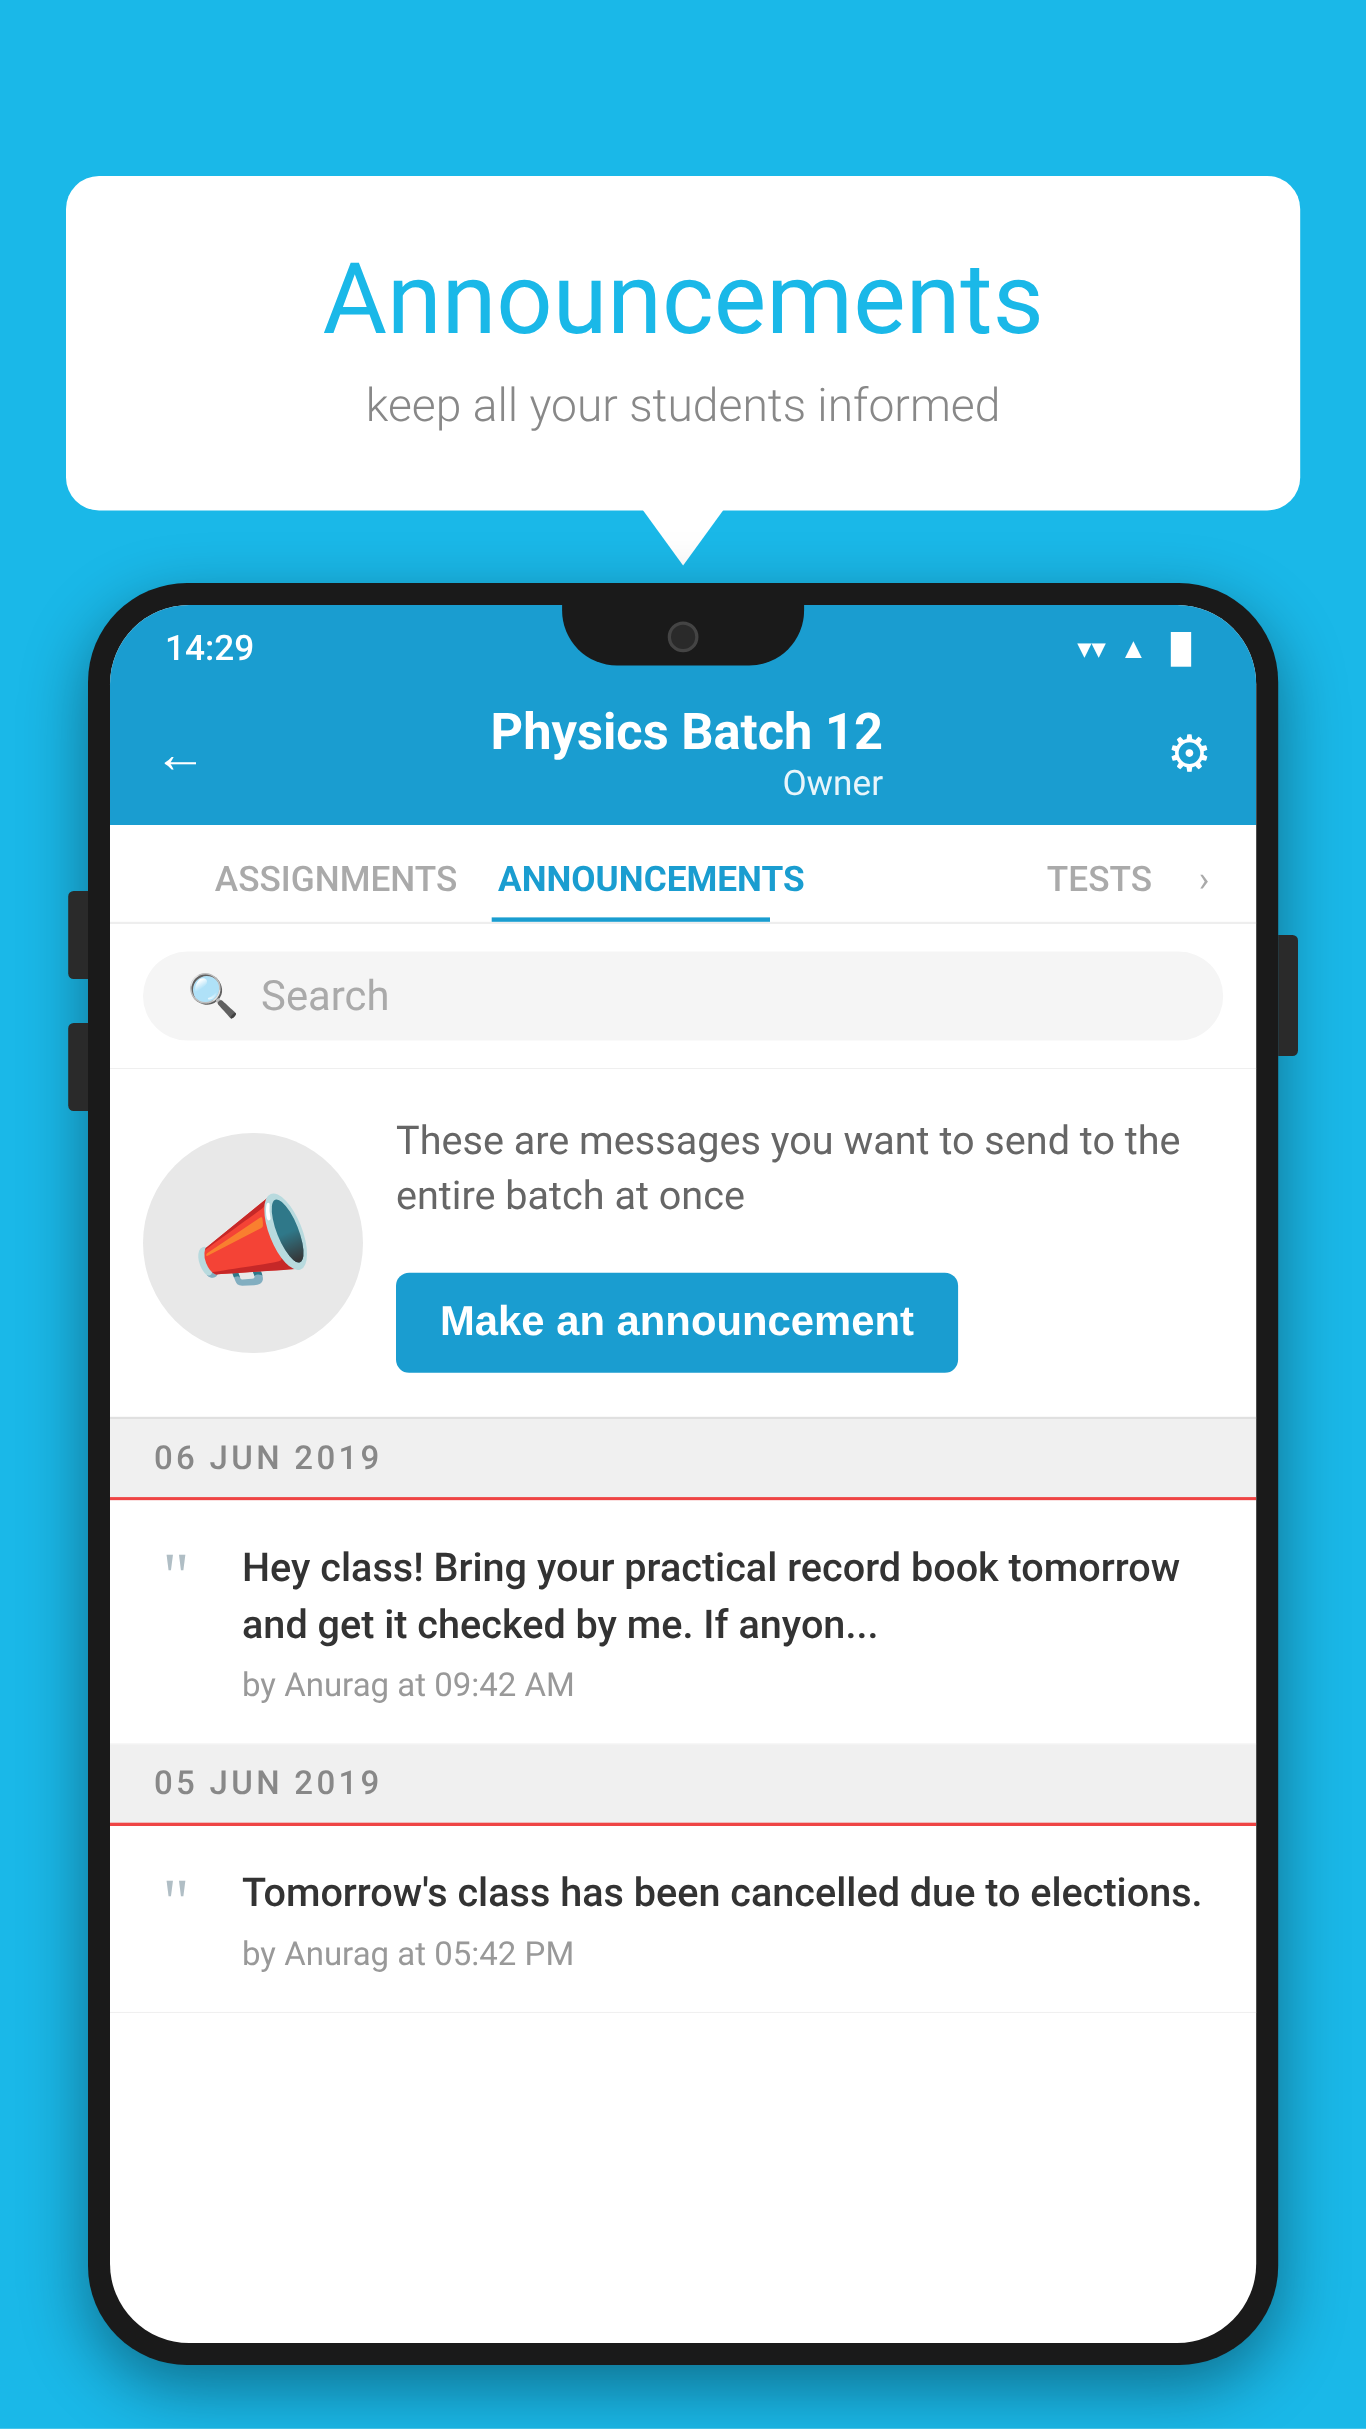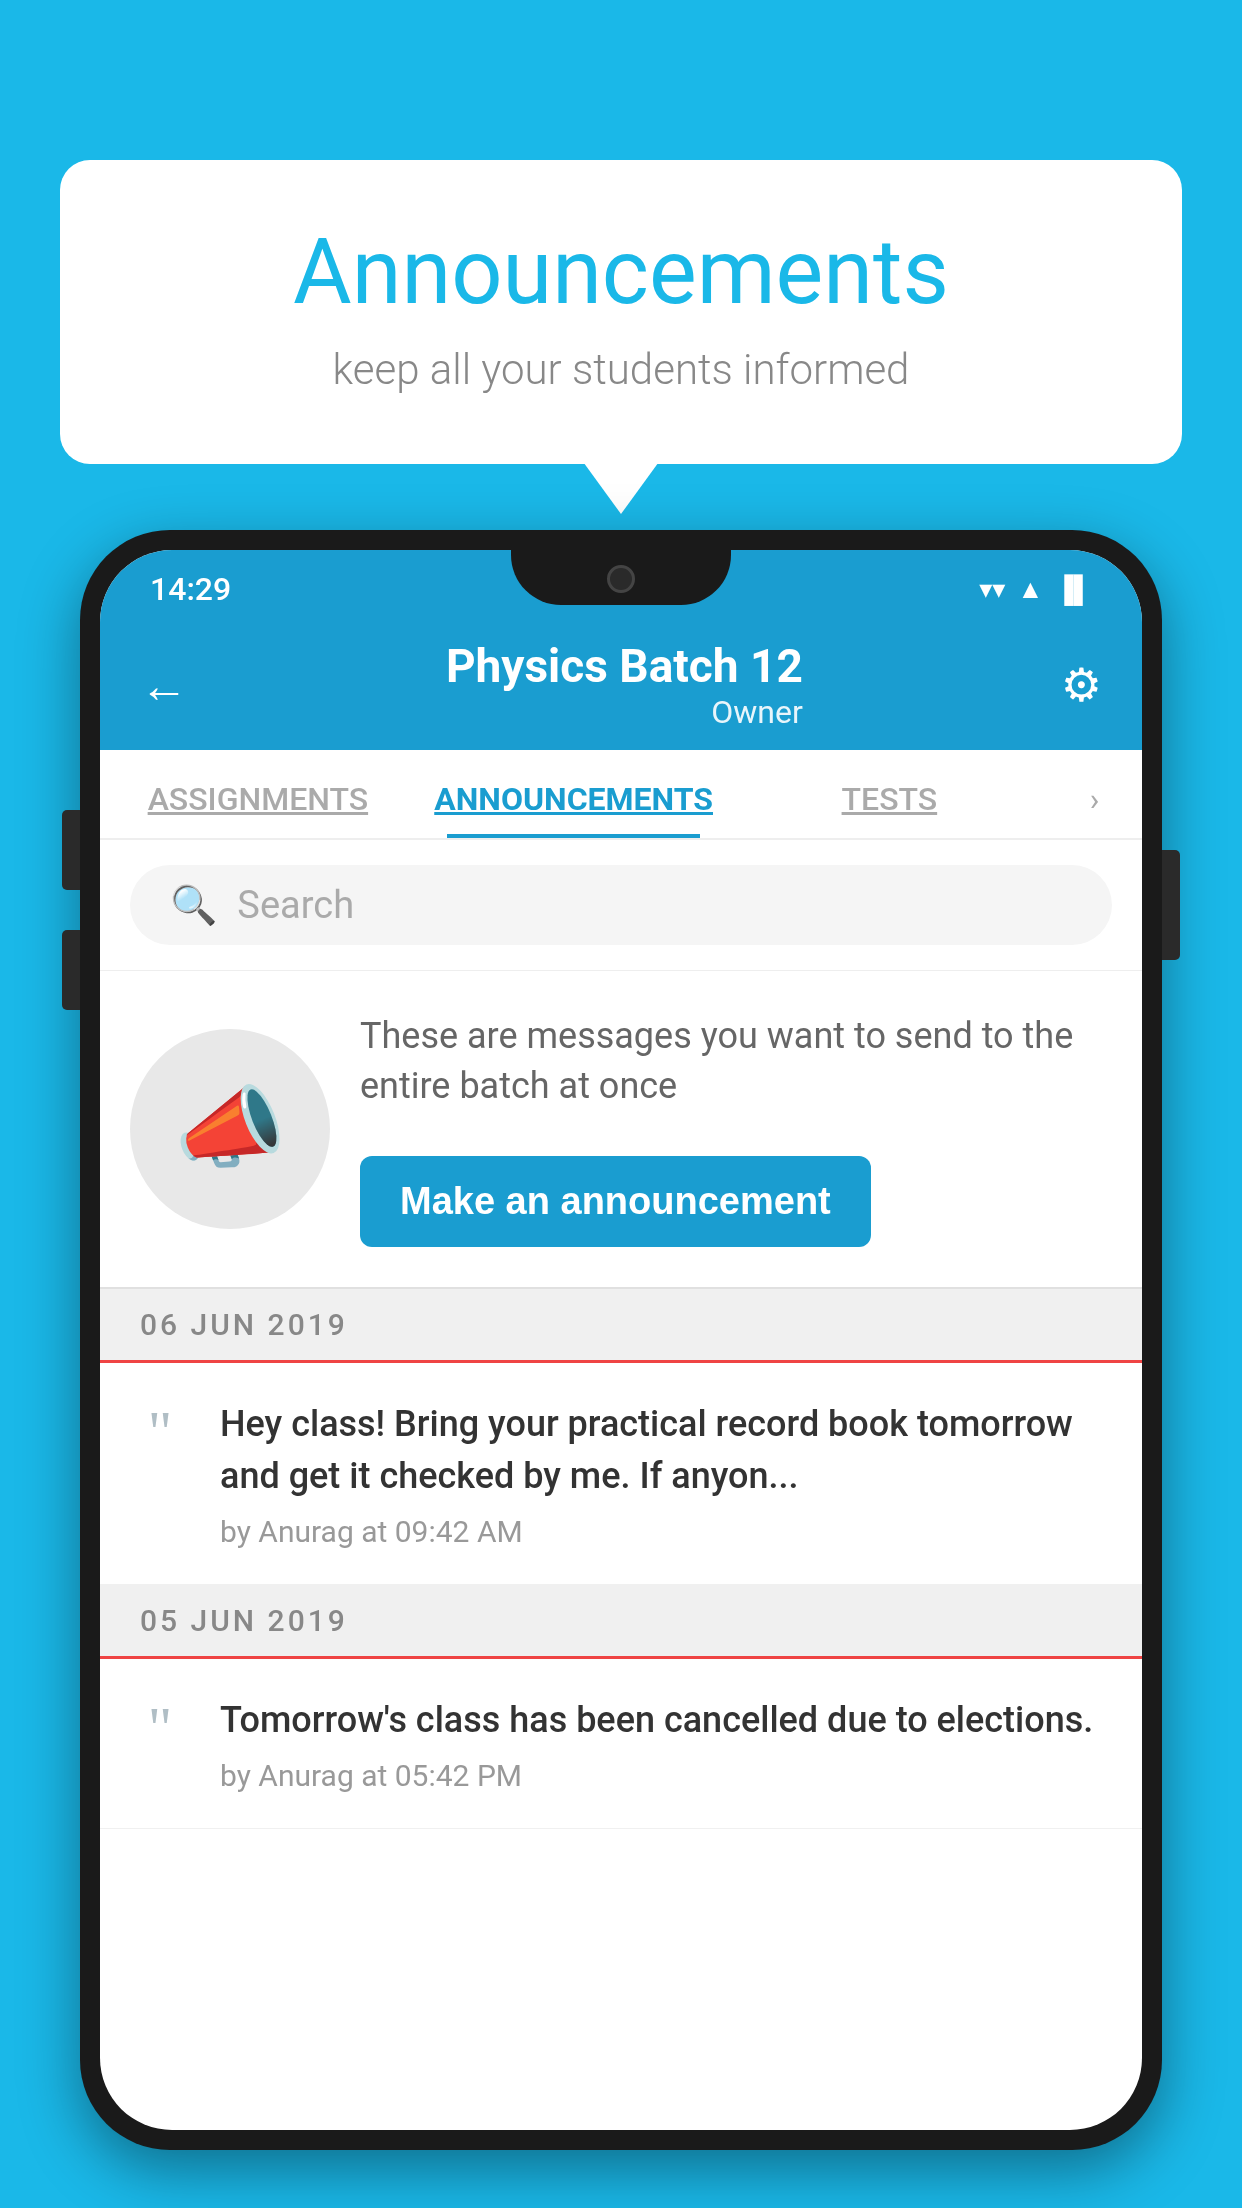--- a/index.html
+++ b/index.html
@@ -164,28 +164,27 @@
     
     .tabs-container {
       background: white;
       display: flex;
       border-bottom: 2px solid #eee;
       height: 90px;
       align-items: flex-end;
     }
     .tab {
       flex: 1;
-      text-align: center;
+      text-align: right;
       padding-bottom: 20px;
       font-size: 32px;
       font-weight: 500;
       color: #aaa;
       cursor: pointer;
       position: relative;
-      text-decoration: underline;
     }
     .tab.active {
       color: #1a9dd0;
       font-weight: 700;
     }
     .tab.active::after {
       content: '';
       position: absolute;
       bottom: 0;
       left: 10%;

